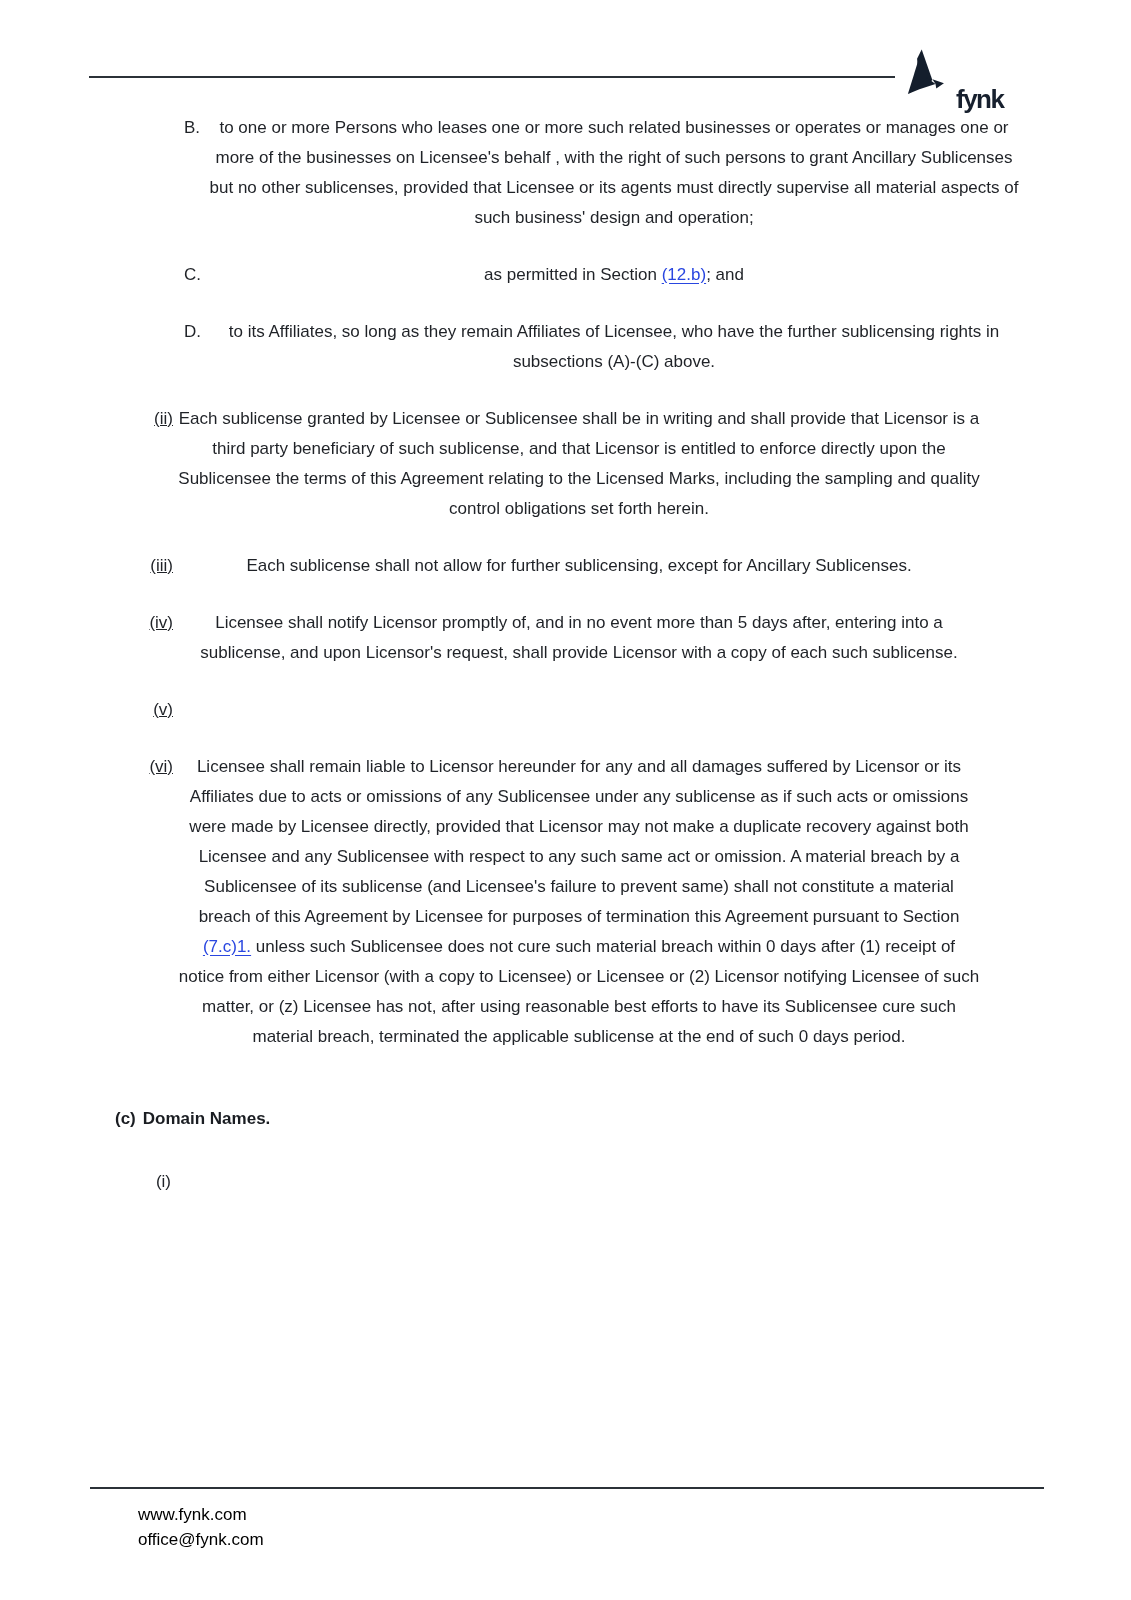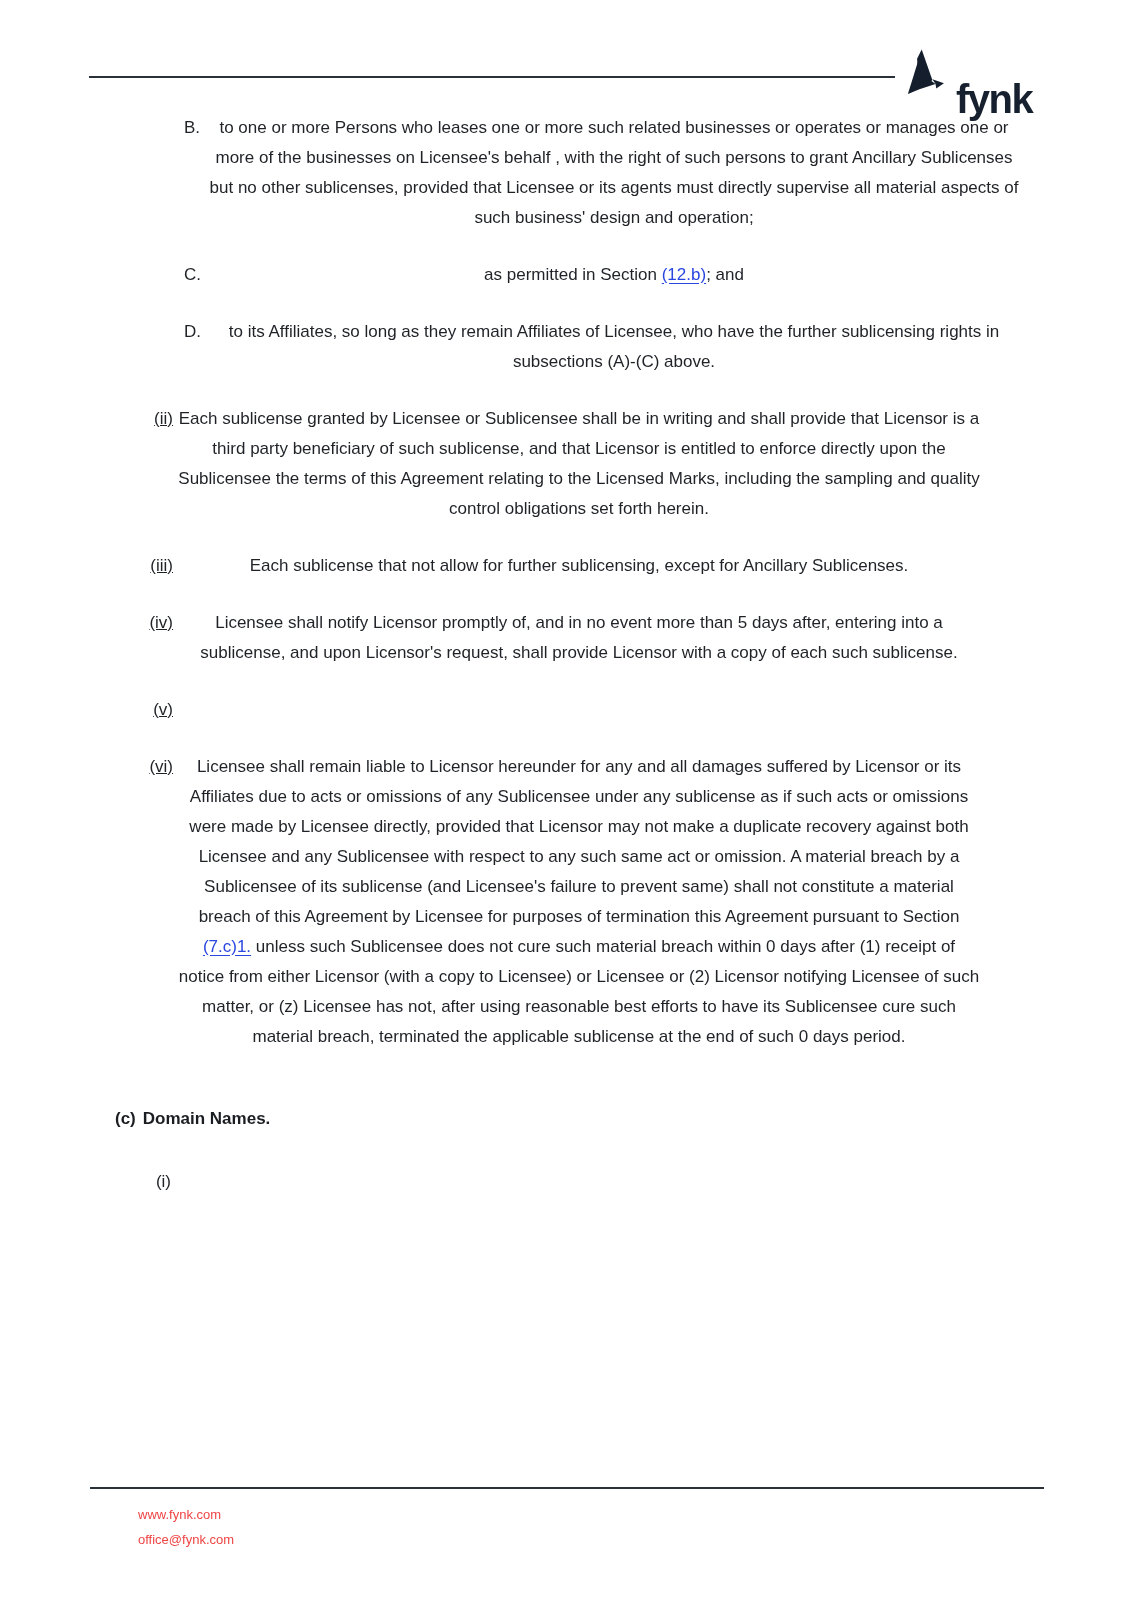--- a/index.html
+++ b/index.html
@@ -28,21 +28,21 @@
     position: absolute;
     left: 901px;
     top: 44px;
     display: flex;
     align-items: center;
     gap: 9px;
     height: 60px;
   }
   .logo svg { display: block; }
   .logo-text {
-    font-size: 40px;
+    font-size: 26px;
     font-weight: 700;
     color: #17202e;
     letter-spacing: -1.5px;
     line-height: 1;
     padding-top: 2px;
     margin-top: 48px;
   }
 
   
   .content {
@@ -89,23 +89,23 @@
 
   
   .footer {
     position: absolute;
     left: 90px;
     top: 1487px;
     width: 954px;
     border-top: 2px solid #2b3138;
     padding-top: 13px;
     padding-left: 48px;
-    font-size: 13px;
+    font-size: 17px;
     line-height: 25px;
-    color: #ef4444;
+    color: #000000;
   }
 </style>
 </head>
 <body>
 
 <div class="page">
 
   <div class="header-rule"></div>
   <div class="logo">
     <span>
@@ -136,21 +136,21 @@
       <div class="body">to its Affiliates, so long as they remain Affiliates of Licensee, who have the further sublicensing rights in subsections (A)-(C) above.</div>
     </div>
 
     <div class="item roman">
       <span class="label">(ii)</span>
       <div class="body">Each sublicense granted by Licensee or Sublicensee shall be in writing and shall provide that Licensor is a third party beneficiary of such sublicense, and that Licensor is entitled to enforce directly upon the Sublicensee the terms of this Agreement relating to the Licensed Marks, including the sampling and quality control obligations set forth herein.</div>
     </div>
 
     <div class="item roman">
       <span class="label">(iii)</span>
-      <div class="body">Each sublicense that not allow for further sublicensing, except for Ancillary Sublicenses.</div>
+      <div class="body">Each sublicense shall not allow for further sublicensing, except for Ancillary Sublicenses.</div>
     </div>
 
     <div class="item roman">
       <span class="label">(iv)</span>
       <div class="body">Licensee shall notify Licensor promptly of, and in no event more than 5 days after, entering into a sublicense, and upon Licensor's request, shall provide Licensor with a copy of each such sublicense.</div>
     </div>
 
     <div class="item roman">
       <span class="label">(v)</span>
     </div>

